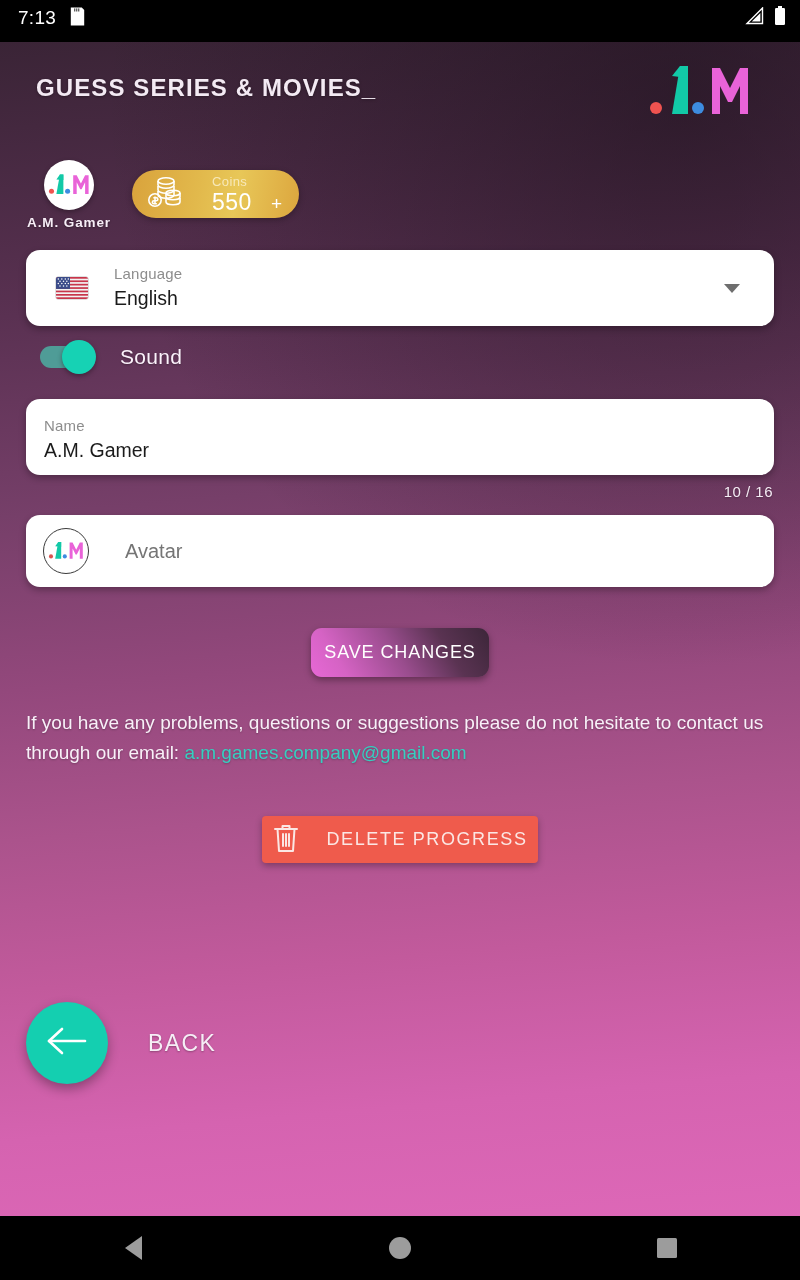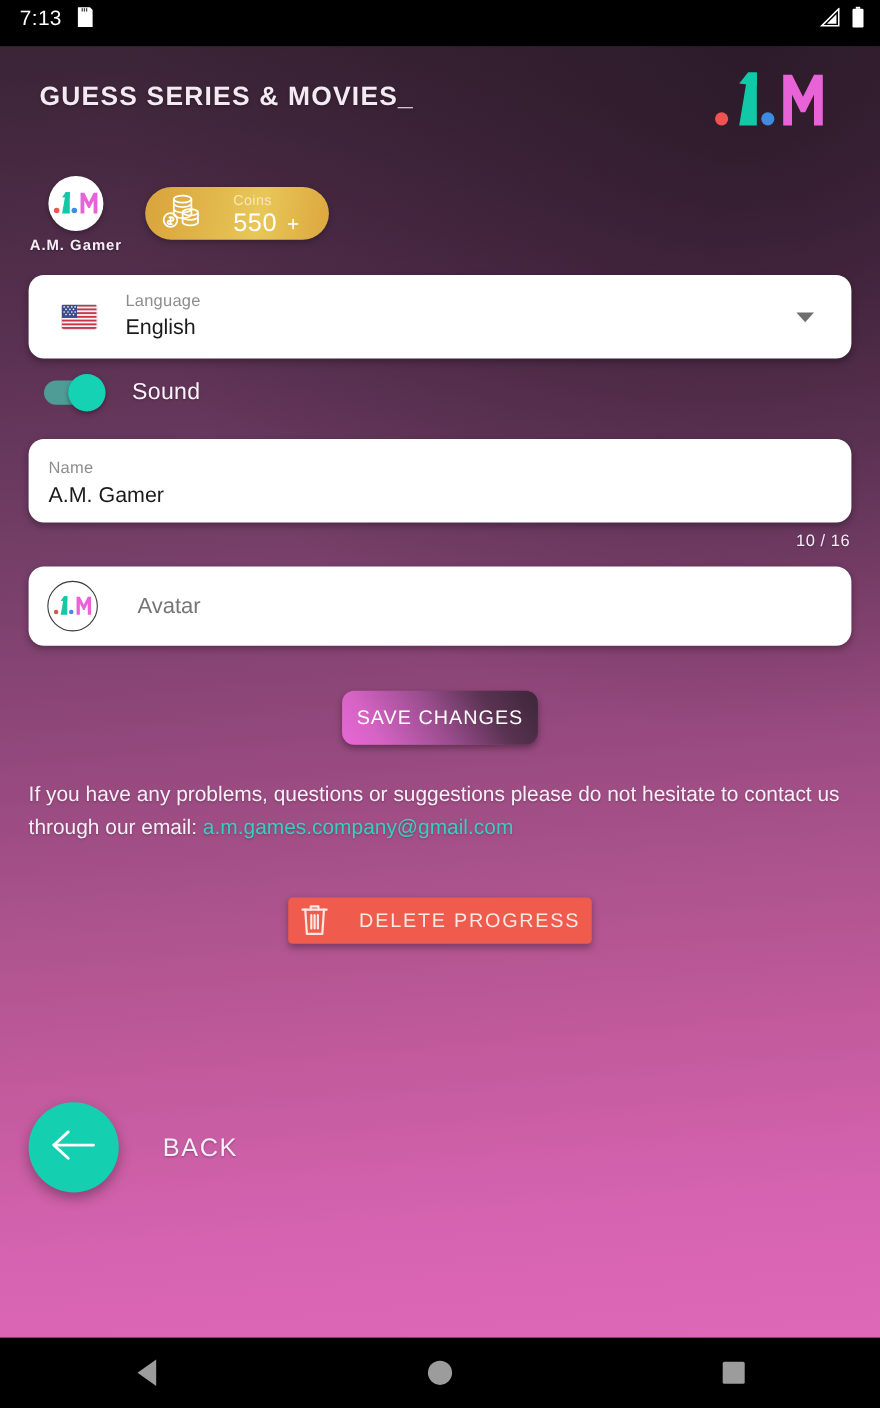--- a/index.html
+++ b/index.html
@@ -142,21 +142,21 @@
   #coins-label {
     color: #f7e8b8;
     font-size: 13px;
     letter-spacing: 0.4px;
     margin-bottom: 3px;
     margin-left: 14px;
   }
   #coins-amount-row {
     display: flex;
     align-items: baseline;
-    gap: 9px;
+    gap: 19px;
     margin-left: 14px;
   }
   #coins-value {
     color: #ffffff;
     font-size: 23px;
     letter-spacing: 0.5px;
   }
   #coins-plus {
     color: #ffffff;
     font-size: 19px;
@@ -325,21 +325,21 @@
     text-decoration: none;
     cursor: pointer;
   }
 
   
   #delete-button {
     position: absolute;
     top: 774px;
     left: 262px;
     width: 276px;
-    height: 42px;
+    height: 47px;
     border: none;
     border-radius: 4px;
     background: #ef5b4c;
     display: flex;
     align-items: center;
     justify-content: center;
     gap: 26px;
     cursor: pointer;
     box-shadow: 0 3px 7px rgba(0,0,0,0.3);
   }

